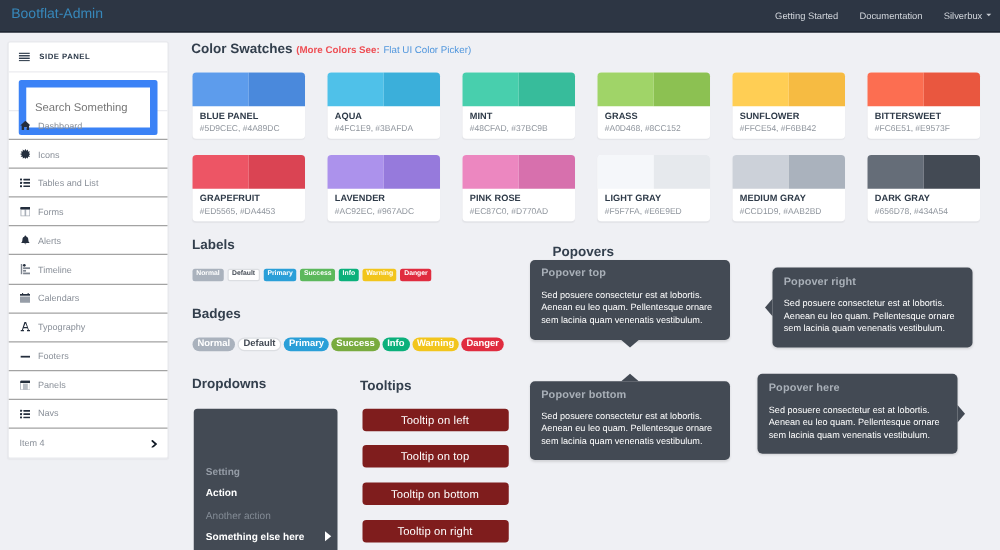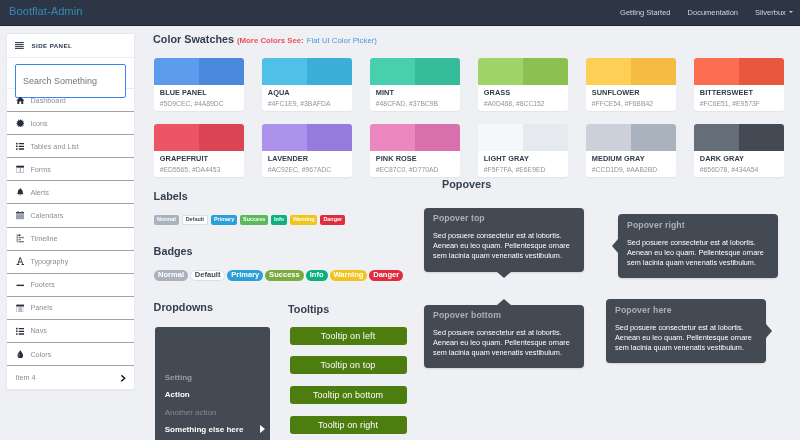--- a/index.html
+++ b/index.html
@@ -27,21 +27,21 @@
   .sidebar { position:absolute; left:6px; top:33px; width:129px;
     background:#fff; border:1px solid #e8e9ed; border-radius:2px;
     box-shadow:0 1px 1px rgba(0,0,0,.035);}
   .sp-head { height:24px; display:flex; align-items:center;
     border-bottom:1px solid #ebecf0; padding-left:8.2px; }
   .sp-head .ico { width:8.8px; height:7.2px; display:flex;
     align-items:center; color:#2d3a4a;}
   .sp-head .t { font-size:6.2px; font-weight:bold; color:#2d3a4a;
      letter-spacing:.4px; margin-left:7.5px;}
   .sp-search-wrap { height:31px; padding:6px 8px; border-bottom:1px solid #ebecf0; }
-  .sp-search { width:100%; height:19px; border:1px solid #3b82f6;
+  .sp-search { width:100%; height:19px; border:6px solid #3b82f6;
     border-radius:2px; font-size:9px; color:#9aa0a8; padding:16px 7px;
     font-family:inherit; background:#fff; outline:none;}
   .sp-item { height:23.1px; display:flex; align-items:center;
      border-bottom:1px solid #a3a3a3; padding-left:8.6px; position:relative;}
   .sp-item.plain { padding-left:8.5px; }
   .sp-item:last-child { border-bottom:none; }
   .sp-item .ico { width:8.6px; height:8.6px; display:flex; align-items:center;
      justify-content:center; color:#242e3d;}
   .sp-item .lbl { font-size:7.25px; color:#8a9099; margin-left:6.2px;}
   .sp-item.plain .lbl { margin-left:0; }
@@ -52,21 +52,21 @@
   .main { position:absolute; left:145px; top:27px; width:655px; }
   #sw-title { position:absolute; left:8px; top:6px; white-space:nowrap; }
   #labels-title { position:absolute; left:8.6px; top:163px; }
   #labels-row   { position:absolute; left:9px; top:188.4px; }
   #badges-title { position:absolute; left:8.6px; top:218.4px; }
   #badges-row   { position:absolute; left:9px; top:242.6px; }
   #dd-title     { position:absolute; left:8.6px; top:274.3px; }
   #dd-menu      { position:absolute; left:9.5px; top:299.5px; }
   #tt-title     { position:absolute; left:143px; top:276px; }
   #tt-btns      { position:absolute; left:144.5px; top:299.5px; }
-  #pop-title    { position:absolute; left:278px; top:151px;padding-left:19px; }
+  #pop-title    { position:absolute; left:278px; top:169px;padding-left:19px; }
   #popovers     { position:absolute; left:277px; top:178px; }
   .sec-title { font-size:10.8px; font-weight:bold; color:#333f4d; }
   .sec-title .red { color:#ee4f55; font-size:7.8px; font-weight:bold; }
   .sec-title .blue { color:#5096dd; font-size:7.8px; font-weight:normal; }
   .sub-title { font-size:10.8px; font-weight:bold; color:#333f4d; }
 
   
   .sw-grid { position:absolute; left:9px; top:31px; }
   .sw { position:absolute; width:90px; height:53px; background:#fff;
         border-radius:3px; box-shadow:0 1px 1px rgba(0,0,0,.05);}
@@ -98,21 +98,21 @@
      padding-left:10.2px; font-size:8.05px; color:#fff; position:relative;}
   .dd-item.header { color:#959ca6; font-weight:bold;margin-top:40px; }
   .dd-item.bold { font-weight:bold; }
   .dd-item.disabled { color:#838b95; }
   .dd-sep { height:1px; background:#525a65; margin:3.5px 0 4px 0; }
   .dd-sub { position:absolute; right:4.1px; top:3.8px; width:0;height:0;
      border-top:4.4px solid transparent; border-bottom:4.4px solid transparent;
      border-left:5.9px solid #fff;}
 
   
-  .tbtn { position:absolute; width:117px; height:18.2px; background:#4d7c0f;
+  .tbtn { position:absolute; width:117px; height:18.2px; background:#7f1d1d;
      border-radius:3px; color:#fff; font-size:9px; display:flex;
      align-items:center; justify-content:center; letter-spacing:.1px;}
 
   
   .pop { position:absolute; background:#434a54; border-radius:4px;
       color:#fff; box-shadow:0 1px 2px rgba(0,0,0,.12);}
   .pop .ph { font-size:8.7px; font-weight:bold; color:#a9b0b8;
       padding:6.3px 9px 0 9px; letter-spacing:.1px; line-height:9px;}
   .pop .pb { font-size:7.3px; line-height:10px; color:#fff;
       padding:8.2px 8px 10.5px 9px; }
@@ -201,40 +201,40 @@
         <svg width="8.6" height="8.6" viewBox="0 0 16 16">
           <path fill="currentColor" d="M8 0.6a1.2 1.2 0 0 0-1.2 1.2v.6C4.9 2.9 3.6 4.7 3.6 6.9c0 3.5-2 4.9-2 4.9h12.8s-2-1.4-2-4.9c0-2.2-1.3-4-3.2-4.5v-.6A1.2 1.2 0 0 0 8 .6z"></path>
           <path fill="currentColor" d="M6.4 12.6a1.7 1.7 0 0 0 3.2 0z"></path>
         </svg>
       </span>
       <span class="lbl">Alerts</span>
     </div>
     <div class="sp-item">
       <span class="ico">
         <svg width="8.6" height="8.6" viewBox="0 0 16 16">
+          <rect x="1.2" y="0.4" width="2.1" height="15.2" fill="#7d848f"></rect>
+          <circle cx="6.4" cy="2.3" r="2" fill="currentColor"></circle>
+          <rect x="4.6" y="5.3" width="10.6" height="2.6" fill="#7d848f"></rect>
+          <rect x="4.6" y="9.2" width="4.4" height="2.6" fill="#7d848f"></rect>
+          <rect x="4.6" y="13.1" width="10.6" height="2.6" fill="#7d848f"></rect>
+        </svg>
+      </span>
+      <span class="lbl">Timeline</span>
+    </div>
+    <div class="sp-item">
+      <span class="ico">
+        <svg width="8.6" height="8.6" viewBox="0 0 16 16">
           <rect x="0" y="2.3" width="16" height="12.9" rx="0.6" fill="#979ea8"></rect>
           <rect x="0" y="2.3" width="16" height="2.6" fill="currentColor"></rect>
           <rect x="0" y="4.9" width="16" height="1.1" fill="#fdfdfe"></rect>
           <rect x="3" y="0.6" width="1.7" height="2.4" rx="0.4" fill="currentColor"></rect>
           <rect x="11.3" y="0.6" width="1.7" height="2.4" rx="0.4" fill="currentColor"></rect>
         </svg>
       </span>
       <span class="lbl">Calendars</span>
-    </div>
-    <div class="sp-item">
-      <span class="ico">
-        <svg width="8.6" height="8.6" viewBox="0 0 16 16">
-          <rect x="1.2" y="0.4" width="2.1" height="15.2" fill="#7d848f"></rect>
-          <circle cx="6.4" cy="2.3" r="2" fill="currentColor"></circle>
-          <rect x="4.6" y="5.3" width="10.6" height="2.6" fill="#7d848f"></rect>
-          <rect x="4.6" y="9.2" width="4.4" height="2.6" fill="#7d848f"></rect>
-          <rect x="4.6" y="13.1" width="10.6" height="2.6" fill="#7d848f"></rect>
-        </svg>
-      </span>
-      <span class="lbl">Timeline</span>
     </div>
     <div class="sp-item">
       <span class="ico">
         <svg width="8.6" height="8.6" viewBox="0 0 16 16">
           <path fill="currentColor" d="M6.6 1h2.5l4.1 12.2h1.7V15H10.4v-1.8h1.5l-.9-2.9H5.3l-.9 2.9h1.5V15H1.1v-1.8h1.7zM5.9 8.5h4.5L8.2 2.9z"></path>
         </svg>
       </span>
       <span class="lbl">Typography</span>
     </div>
     <div class="sp-item">
@@ -261,29 +261,20 @@
         <svg width="8.6" height="8.6" viewBox="0 0 16 16">
           <rect x="0" y="1.5" width="3" height="3" rx=".6" fill="currentColor"></rect>
           <rect x="0" y="6.5" width="3" height="3" rx=".6" fill="currentColor"></rect>
           <rect x="0" y="11.5" width="3" height="3" rx=".6" fill="currentColor"></rect>
           <rect x="5" y="1.8" width="11" height="2.5" rx=".6" fill="currentColor"></rect>
           <rect x="5" y="6.8" width="11" height="2.5" rx=".6" fill="currentColor"></rect>
           <rect x="5" y="11.8" width="11" height="2.5" rx=".6" fill="currentColor"></rect>
         </svg>
       </span>
       <span class="lbl">Navs</span>
-    </div>
-    <div class="sp-item">
-      <span class="ico">
-        <svg width="8.6" height="8.6" viewBox="0 0 16 16">
-          <path fill="currentColor" d="M8 0.3C8 0.3 2.8 6.4 2.8 10.1a5.2 5.2 0 0 0 10.4 0C13.2 6.4 8 0.3 8 0.3z"></path>
-          <path fill="#ffffff" fill-opacity=".26" d="M7 12.5a3.1 3.1 0 0 1 0-6.2z"></path>
-        </svg>
-      </span>
-      <span class="lbl">Colors</span>
     </div>
     <div class="sp-item plain">
       <span class="lbl">Item 4</span>
       <span class="chev"><svg width="5.2" height="6.6" viewBox="0 0 10 13">
           <path fill="none" stroke="#111a26" stroke-width="2.9" stroke-linecap="square" stroke-linejoin="miter" d="M1.6 1.6L7.2 6.5 1.6 11.4"></path>
         </svg></span>
     </div>
   </div>
 
 <div class="main" id="main">

